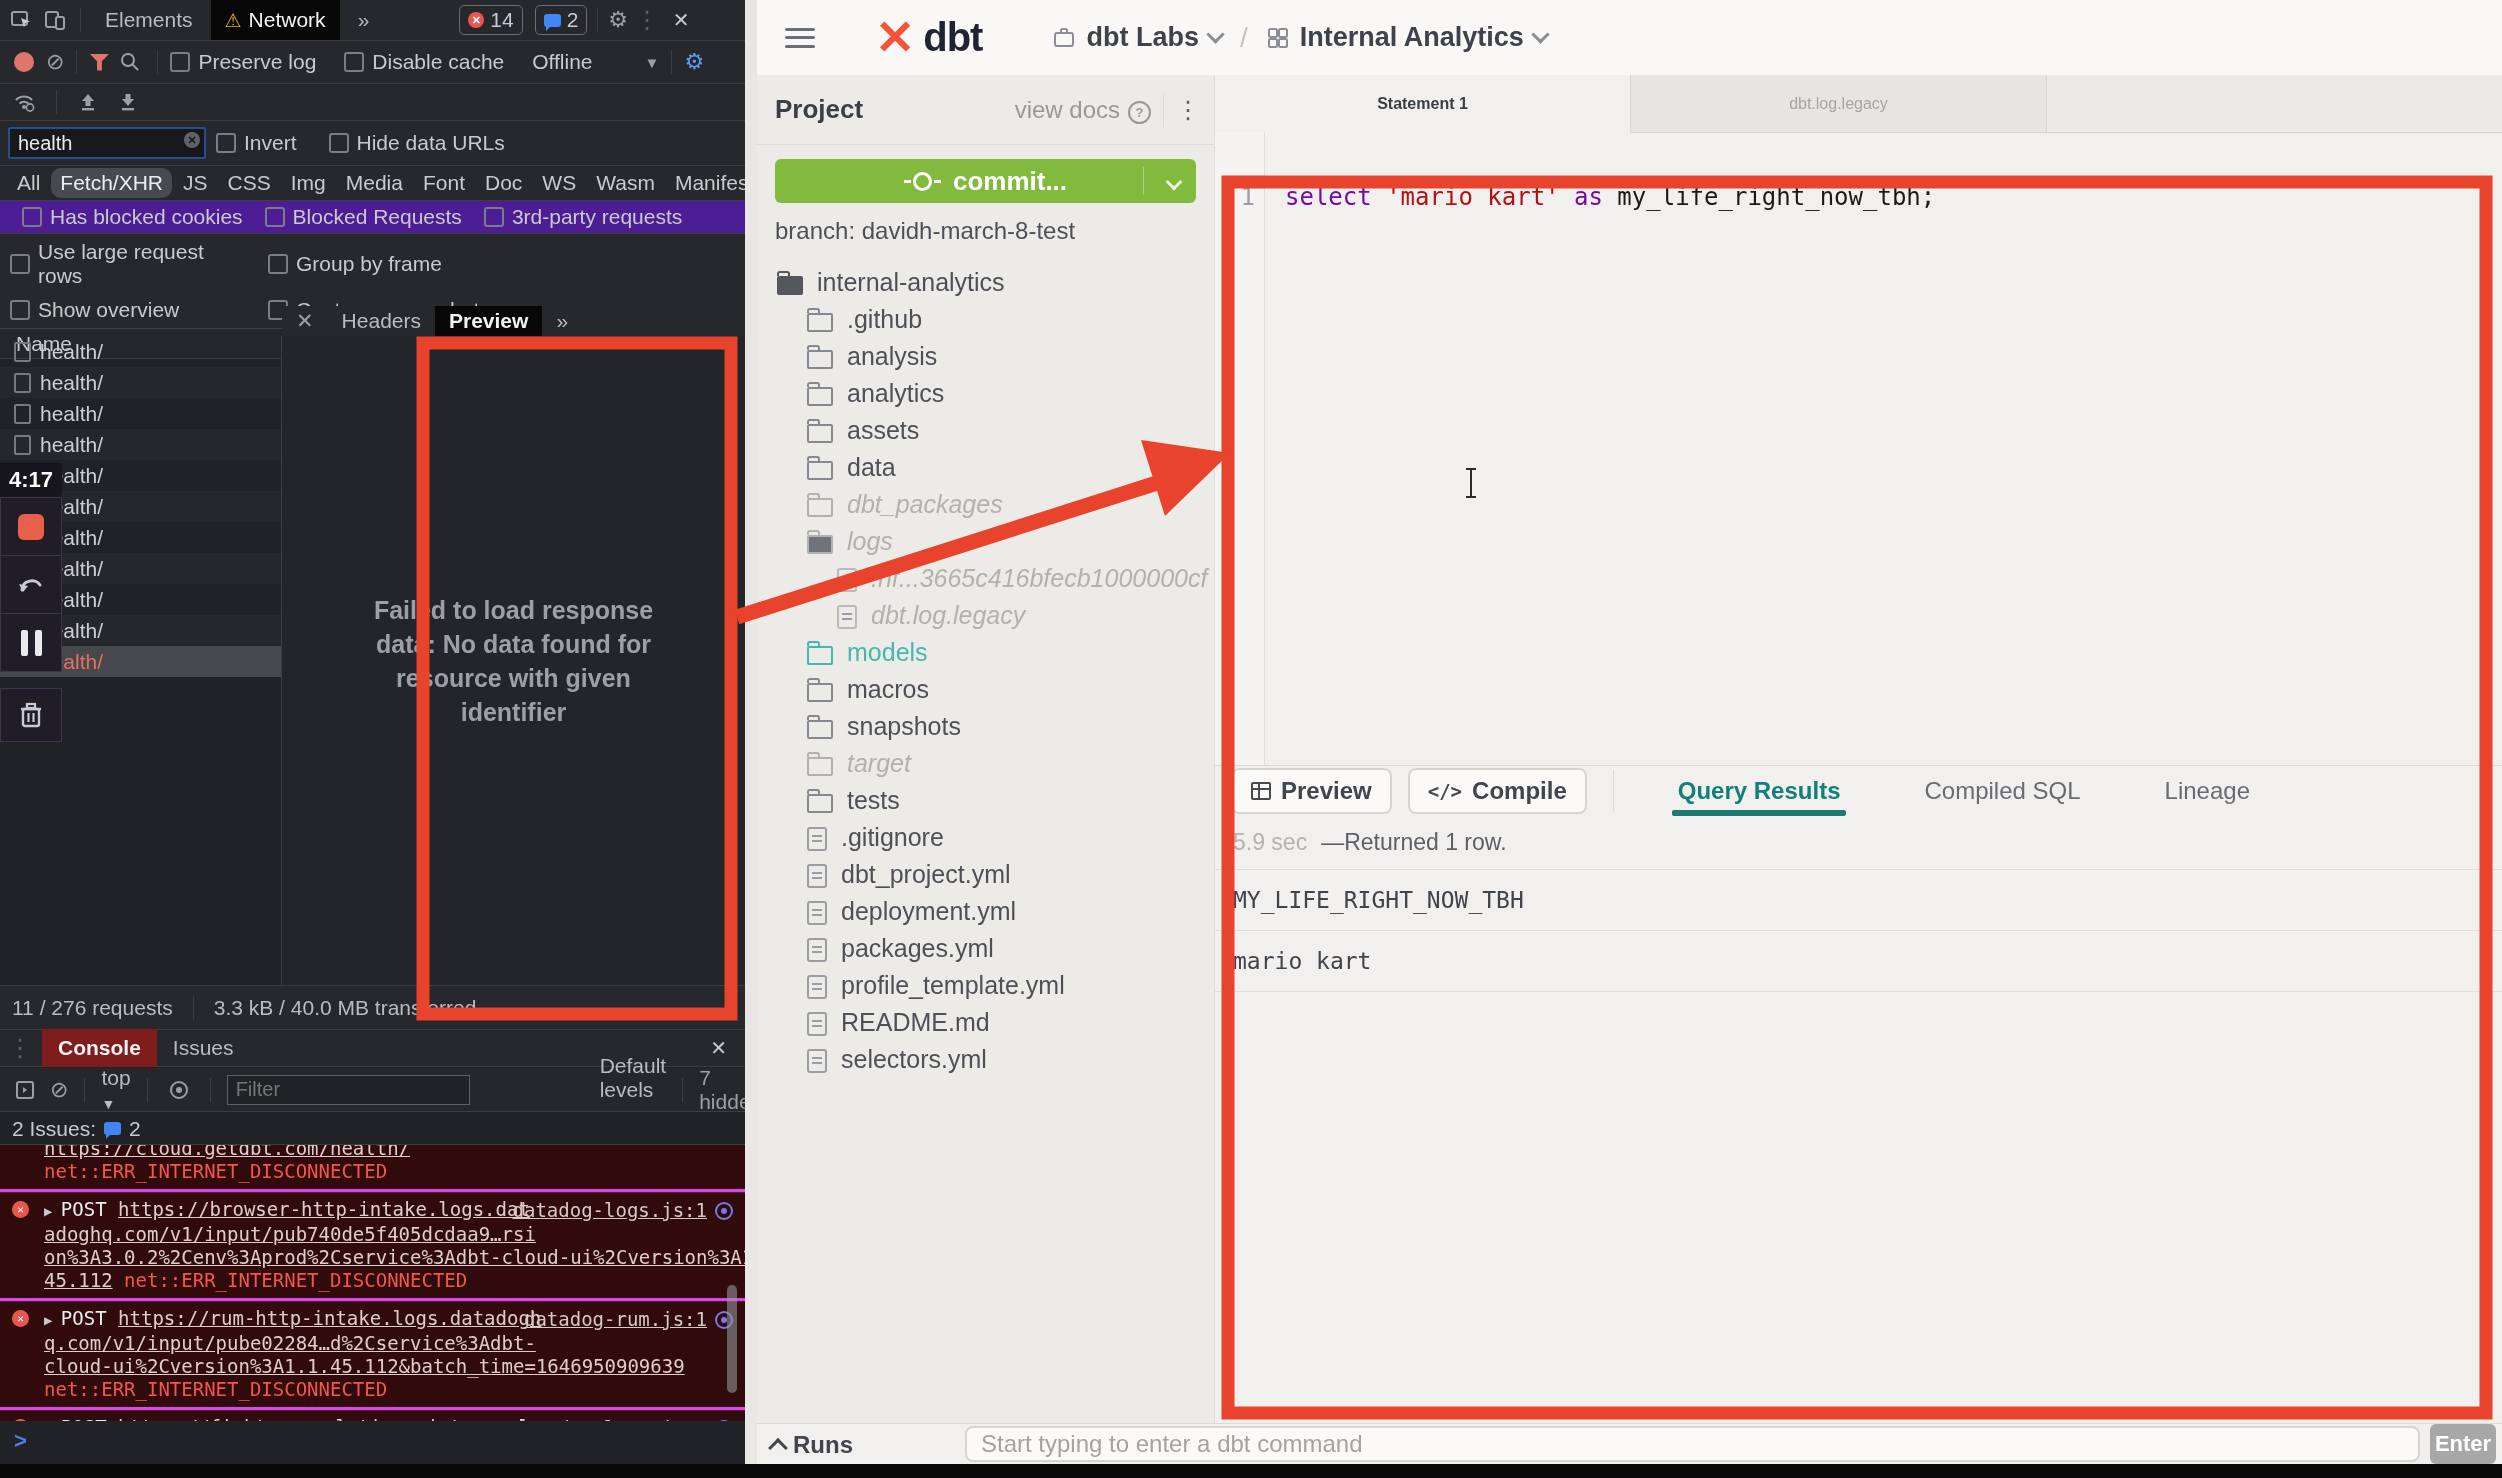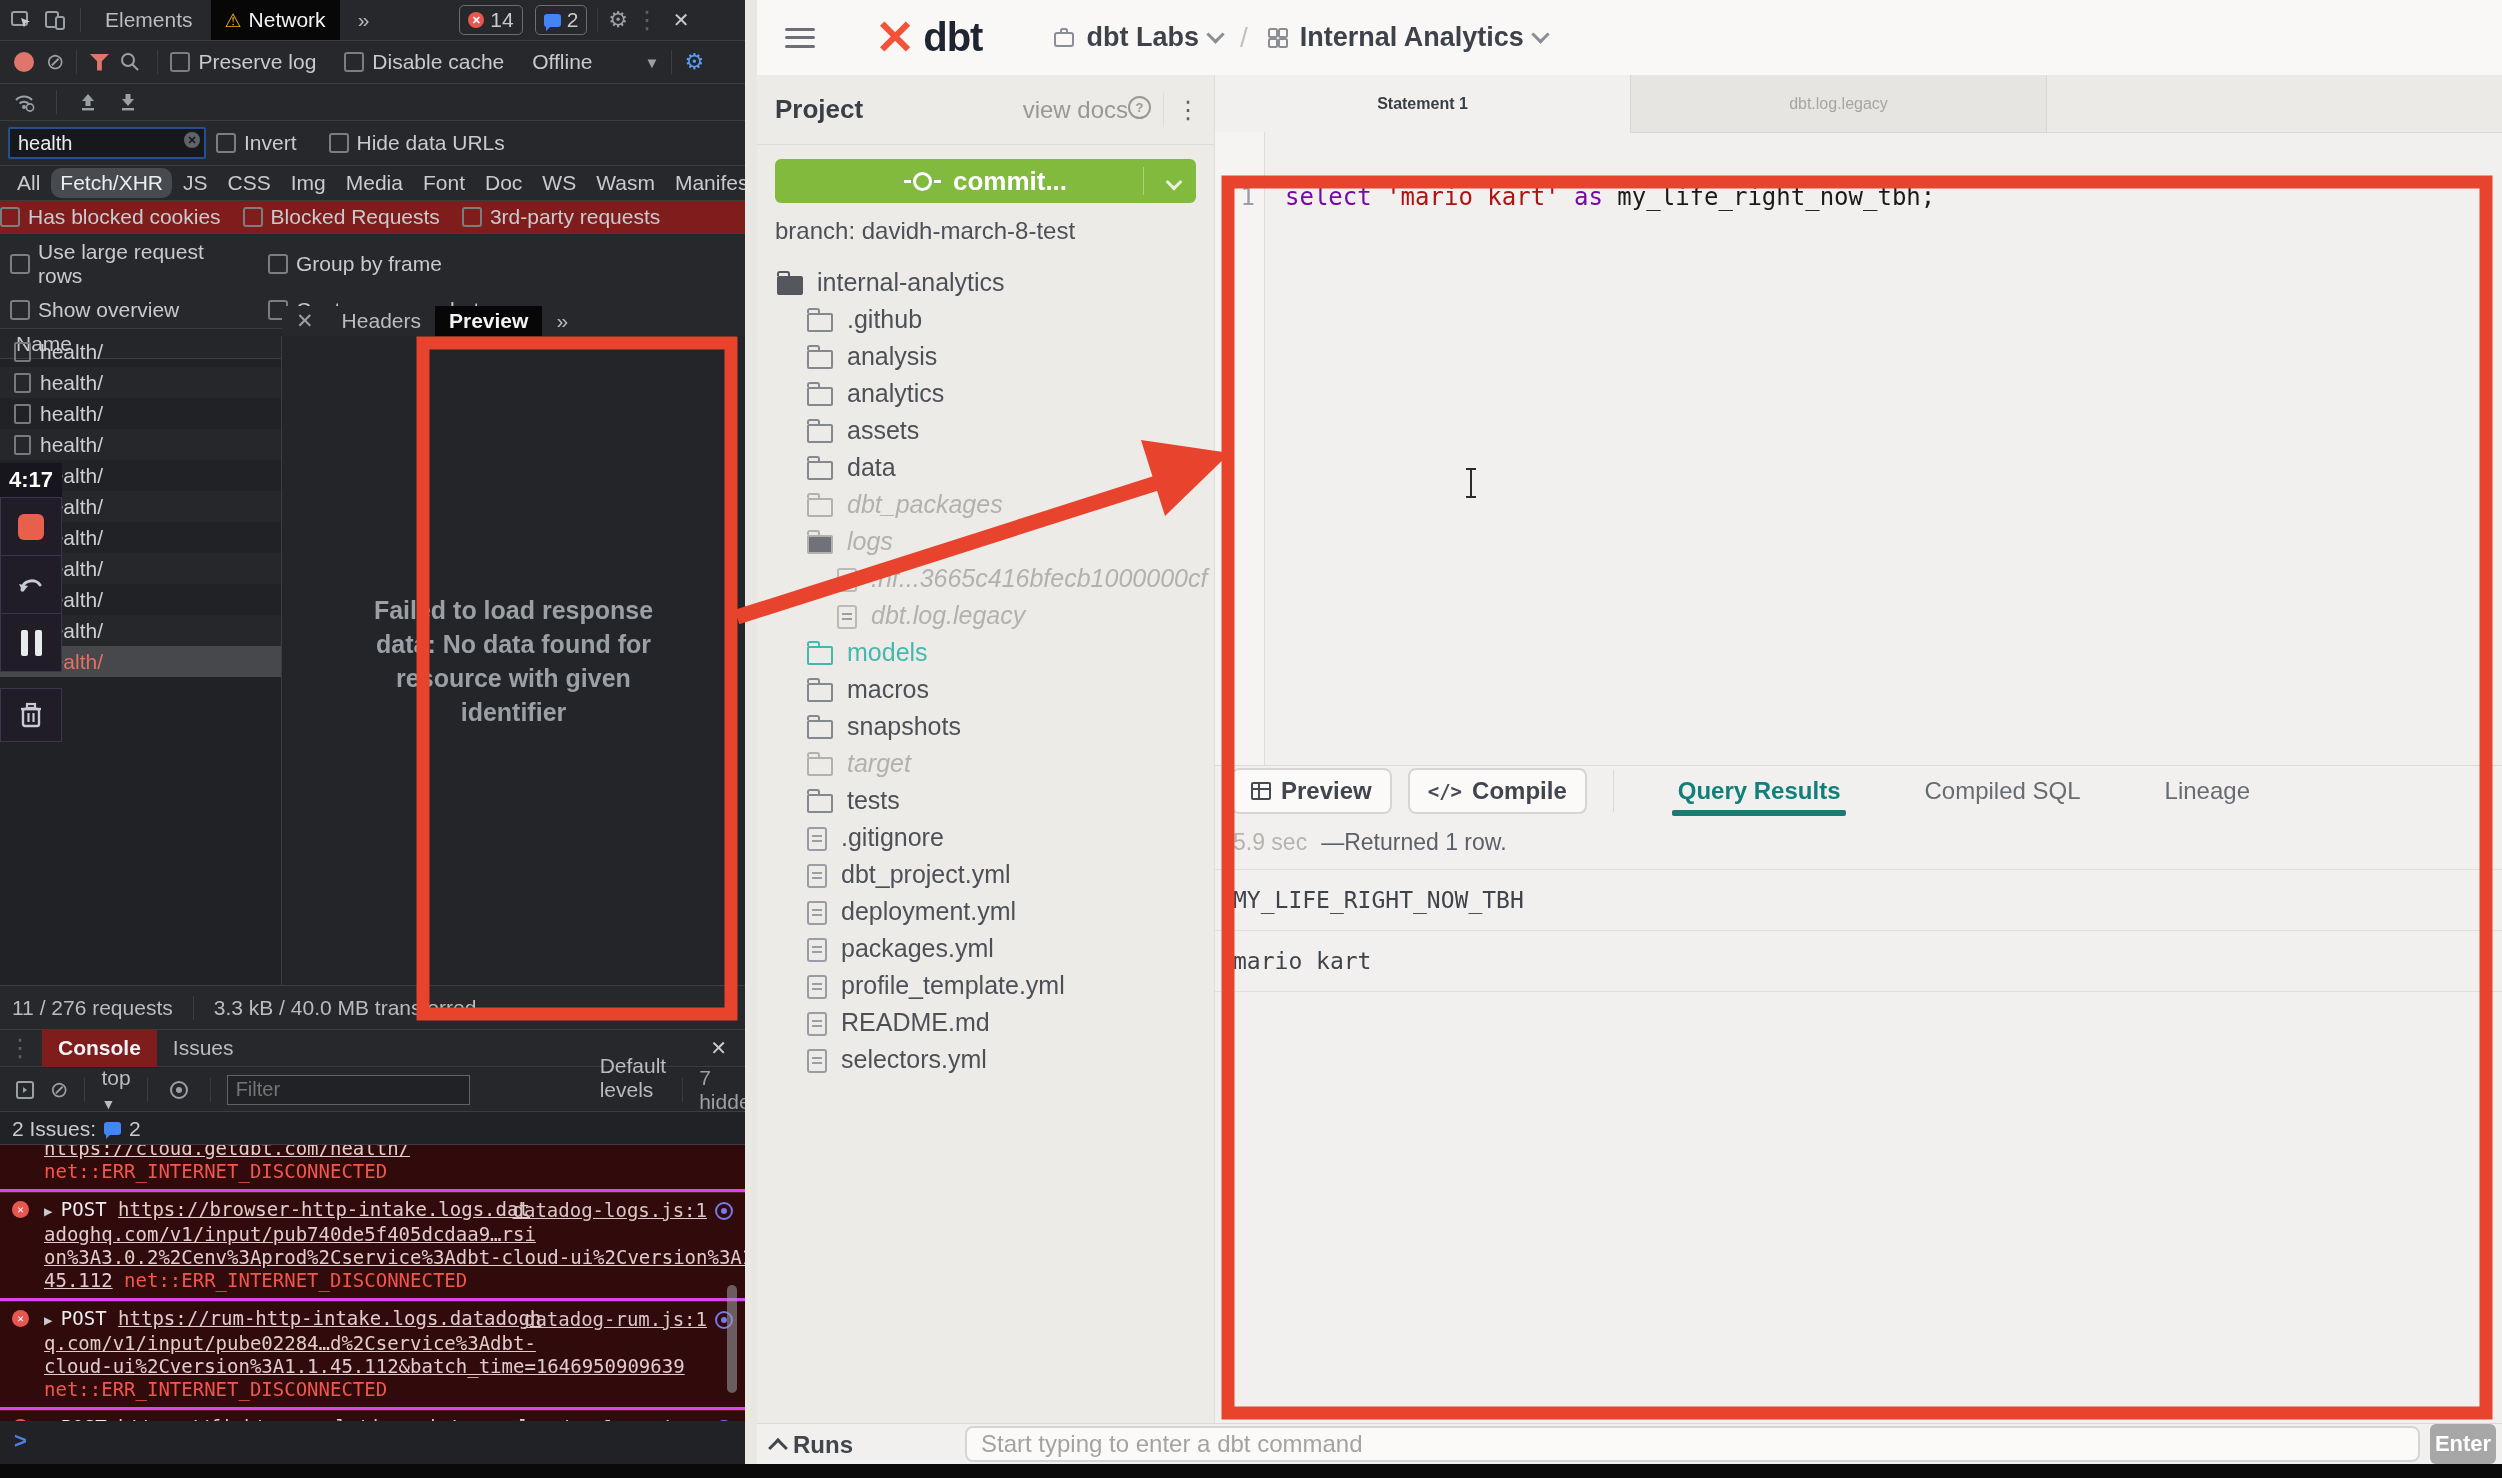--- a/index.html
+++ b/index.html
@@ -30,21 +30,21 @@
   .dt-row2{height:36px;padding:0 10px;gap:10px;background:#27282b}
   .dt-filter{height:44px;padding:0 8px;gap:10px;background:#27282b}
   .fltinput{width:160px;height:28px;background:#17181b;border:2px solid #254f8f;border-radius:2px;color:#e8eaed;
             font-size:20px;padding:0 26px 0 8px;font-family:"Liberation Sans",sans-serif}
   .fltwrap{position:relative}
   .fltclear{position:absolute;right:6px;top:5px;width:16px;height:16px;border-radius:50%;background:#5f6368;color:#17181b;
             font-size:11px;display:flex;align-items:center;justify-content:center;font-weight:bold}
   .dt-pills{height:34px;padding:0 8px;gap:2px;background:#27282b}
   .pill{padding:3px 9px;border-radius:10px;color:#c9cacd}
   .pill.on{background:#474a4f;color:#eceef0}
-  .dt-checks{height:32px;padding:0 0;background:#7f1d1d}
+  .dt-checks{height:32px;padding:0 22px;background:#4c1d95}
   .dt-opts{background:#27282b;border-bottom:1px solid #3c3d41;padding:6px 10px;display:grid;
            grid-template-columns:258px auto;row-gap:10px}
   .listhdr{height:30px;display:flex;align-items:center;padding:0 16px;border-bottom:1px solid #3c3d41;
            border-right:1px solid #3c3d41;width:296px;box-sizing:border-box;background:#25262a}
   #request-list{position:absolute;left:0;top:336px;width:282px;height:649px;border-right:1px solid #3c3d41;box-sizing:border-box}
   .req-row{height:31px;display:flex;align-items:center;padding-left:14px;gap:9px}
   .req-row:nth-child(even){background:#26272b}
   .req-row.sel{background:#47484c}
   .req-row.sel .req-name{color:#e4705f}
   .doc-ico{width:13px;height:16px;border:2px solid #76797e;border-radius:2px;flex:0 0 auto}
@@ -106,21 +106,21 @@
   .burger i{height:3px;background:#6b6f76;border-radius:2px}
   .dbt-mark{color:#f4533a;font-size:48px;font-weight:bold;margin-left:60px;line-height:1}
   .dbt-word{font-size:40px;font-weight:bold;color:#1f2430;margin-left:8px;letter-spacing:-1px}
   .hdr-item{display:flex;align-items:center;gap:10px;font-size:27px;font-weight:bold;color:#3e424b}
   .hdr-sep{color:#c3c1bd;font-size:28px;margin:0 18px}
   .chev{width:10px;height:10px;border-right:3px solid #8a8d94;border-bottom:3px solid #8a8d94;
         transform:rotate(45deg);margin-top:-6px}
   #dbt-sidebar{left:757px;top:75px;width:458px;height:1348px;background:#edebe8;border-right:1px solid #e0ded9;box-sizing:border-box}
   #proj-row{height:70px;display:flex;align-items:center;padding:0 14px 0 18px;border-bottom:1px solid #dedcd7;box-sizing:border-box}
   #proj-title{font-size:26px;font-weight:bold;color:#3a3e46}
-  #view-docs{margin-left:auto;color:#9b9893;font-size:24px;display:flex;align-items:flex-start;}
+  #view-docs{margin-left:auto;color:#9b9893;font-size:24px;display:flex;align-items:flex-end;gap:8px}
   .qmark{width:19px;height:19px;border:2px solid #9b9893;border-radius:50%;font-size:13px;display:flex;align-items:center;
          justify-content:center;color:#9b9893;font-weight:bold}
   .pdiv{width:1px;height:34px;background:#dedcd7;margin:0 12px}
   .kebab{color:#5d6167;font-size:24px;letter-spacing:0}
   #commit-btn{margin:14px 18px 0 18px;height:44px;background:#82ba3e;border-radius:6px;display:flex;align-items:center;
               justify-content:center;color:#fff;font-size:26px;font-weight:bold;position:relative}
   .commit-ico{display:flex;align-items:center;margin-right:12px}
   .commit-ico i{width:7px;height:3px;background:#fff}
   .commit-ico b{width:13px;height:13px;border:3px solid #fff;border-radius:50%;margin:0 2px}
   #commit-chev{position:absolute;right:16px;top:17px;border-right:3px solid #eaf3dd;border-bottom:3px solid #eaf3dd;

